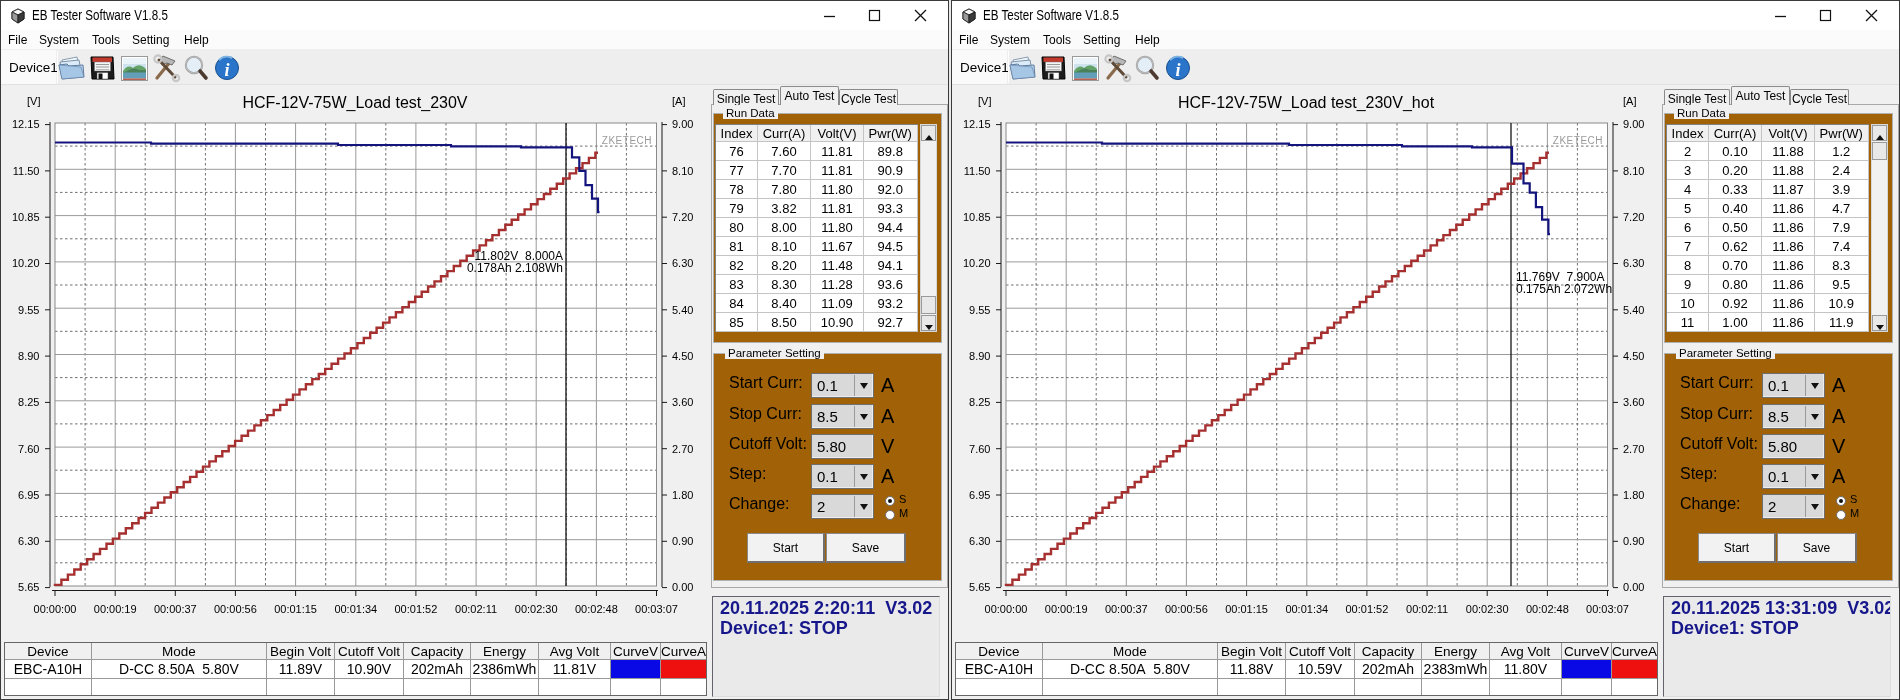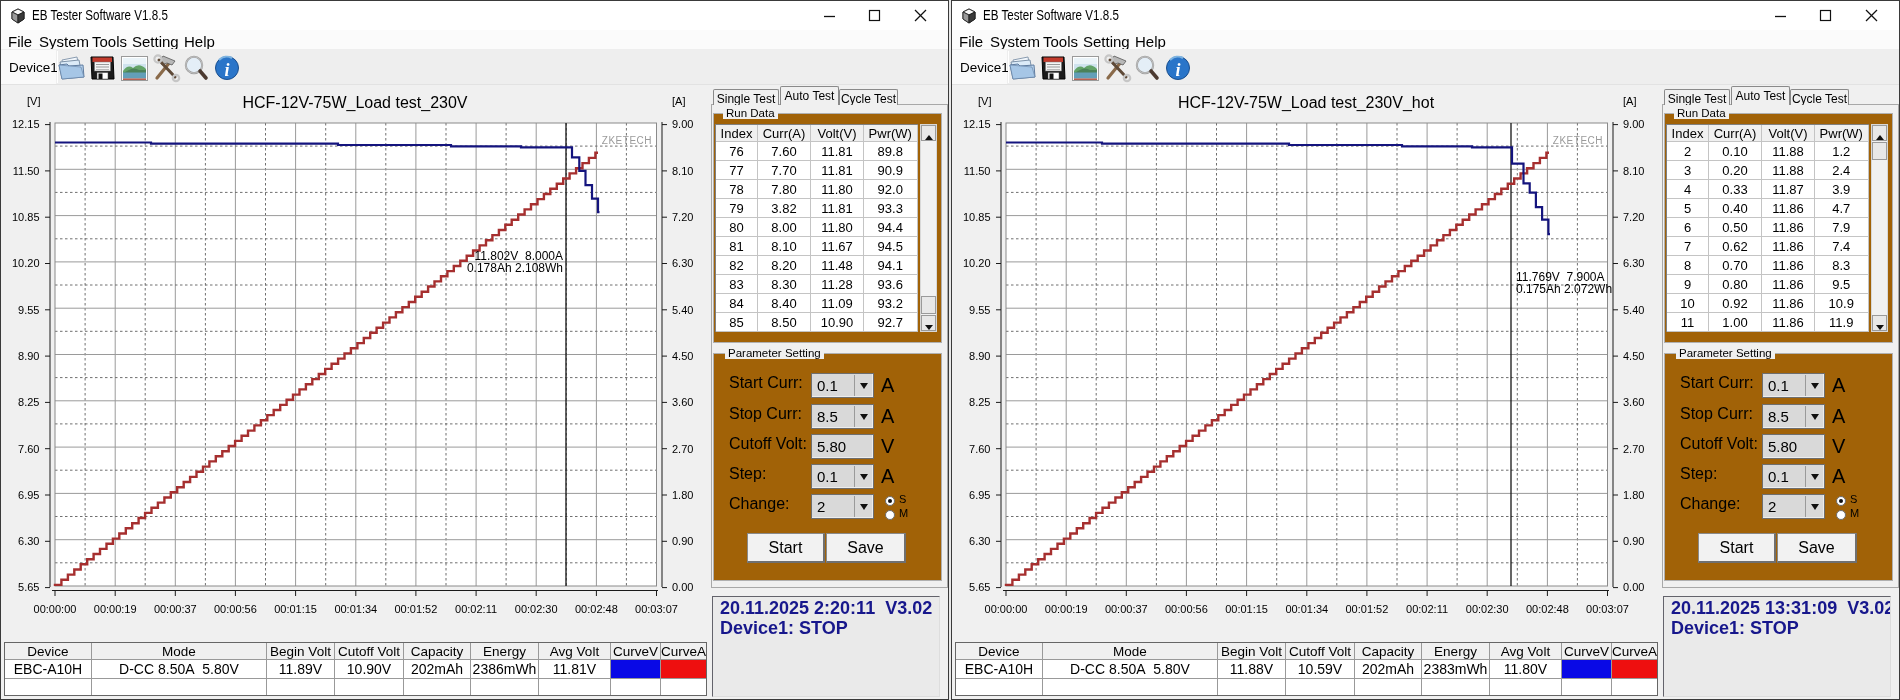--- a/index.html
+++ b/index.html
@@ -1,19 +1,19 @@
 <!DOCTYPE html>
 <html><head><meta charset="utf-8"><style>
 *{margin:0;padding:0;box-sizing:border-box}
 html,body{width:1900px;height:700px;overflow:hidden;background:#e8e8e8;font-family:"Liberation Sans",sans-serif}
 .win{position:absolute;top:0;width:949px;height:700px;background:#f0f0f0;border:1px solid #3a3a3a;overflow:hidden}
 .tbar{position:absolute;left:0;top:0;width:100%;height:29px;background:#ffffff}
 .ttext{position:absolute;left:31px;top:6px;font-size:14.5px;color:#000;display:inline-block;transform:scaleX(.8);transform-origin:0 0}
 .wbtns{position:absolute;right:2px;top:0}
-.mbar{position:absolute;left:0;top:29px;width:100%;height:19px;background:#fbfbfb;font-size:15px}
+.mbar{position:absolute;left:0;top:29px;width:100%;height:19px;background:#fbfbfb;font-size:12px}
 .mbar span{position:absolute;top:3px}
 .tool{position:absolute;left:0;top:48px;width:100%;height:36px;background:#eeeeee;border-bottom:1px solid #e2e2e2}
 .dev1{position:absolute;left:0;top:1px;width:55px;height:34px;background:#fafafa;font-size:13.5px;padding:10px 0 0 8px}
 .tsep{position:absolute;left:56px;top:2px;width:1px;height:32px;background:#c8c8c8;border-right:1px solid #fff}
 .chart{position:absolute;left:0;top:0}
 .ctitle{font-size:16px;fill:#000}
 .ylab{font-size:11px;fill:#000}
 .xlab{font-size:11px;fill:#000}
 .ann{font-size:12px;fill:#000}
 .zke{font-size:10px;fill:#9a9a9a;letter-spacing:0.5px}
@@ -40,21 +40,21 @@
 .tri-dn{display:inline-block;width:0;height:0;border-left:4px solid transparent;border-right:4px solid transparent;border-top:5px solid #111;margin-top:5px}
 .plab{position:absolute;left:15px;font-size:16px;color:#000}
 .combo{position:absolute;left:97px;width:63px;height:25px;background:#d9d9d9;border:1px solid #6e6e6e;box-shadow:inset -1px -1px 0 #ededed}
 .cval{position:absolute;left:5px;top:3px;font-size:15px}
 .cbtn{position:absolute;right:1px;top:1px;width:18px;height:21px;background:#d9d9d9;border-left:1px solid #9a9a9a;text-align:center}
 .cbtn .tri-dn{margin-top:7px;border-left-width:4.5px;border-right-width:4.5px;border-top-width:6px}
 .unit{position:absolute;left:167px;font-size:20px}
 .radio{position:absolute;width:10px;height:10px;border-radius:50%;background:#fff;border:1px solid #6e6e6e}
 .rdot{position:absolute;left:2px;top:2px;width:4px;height:4px;border-radius:50%;background:#111}
 .rlab{position:absolute;font-size:11px}
-.pbtn{position:absolute;height:30px;background:#f2f2f2;border:1px solid #8a8a8a;border-right:2px solid #707070;border-bottom:2px solid #707070;font-family:"Liberation Sans",sans-serif;font-size:16px;color:#000}
+.pbtn{position:absolute;height:30px;background:#f2f2f2;border:1px solid #8a8a8a;border-right:2px solid #707070;border-bottom:2px solid #707070;font-family:"Liberation Sans",sans-serif;font-size:12px;color:#000}
 .sbox{position:absolute;left:711px;top:595px;width:228px;height:101px;background:#eaeaea;border:1px solid #63636b;border-right-color:#ddd;border-bottom-color:#ddd;padding:2px 0 0 7px;overflow:hidden}
 .sbox div{font-size:18px;font-weight:bold;color:#17178c;line-height:19.5px;white-space:nowrap}
 </style></head><body>
 <div class="win" style="left:0px">
     <div class="tbar">
       <svg width="18" height="18" viewBox="0 0 18 18" style="position:absolute;left:8px;top:6px">
         <path d="M3 5 L9 2 L15 5 L15 12 L9 16 L3 12 Z" fill="#e8e8e8" stroke="#333" stroke-width="1"></path>
         <path d="M3 5 L9 8 L15 5 L9 2 Z" fill="#f8f8f8" stroke="#333" stroke-width="1"></path>
         <path d="M9 8 L9 16 L3 12 L3 5 Z" fill="#9a9a9a" stroke="#333" stroke-width="1"></path>
         <path d="M9 8 L15 5 L15 12 L9 16 Z" fill="#3a3a3a" stroke="#222" stroke-width="1"></path>

